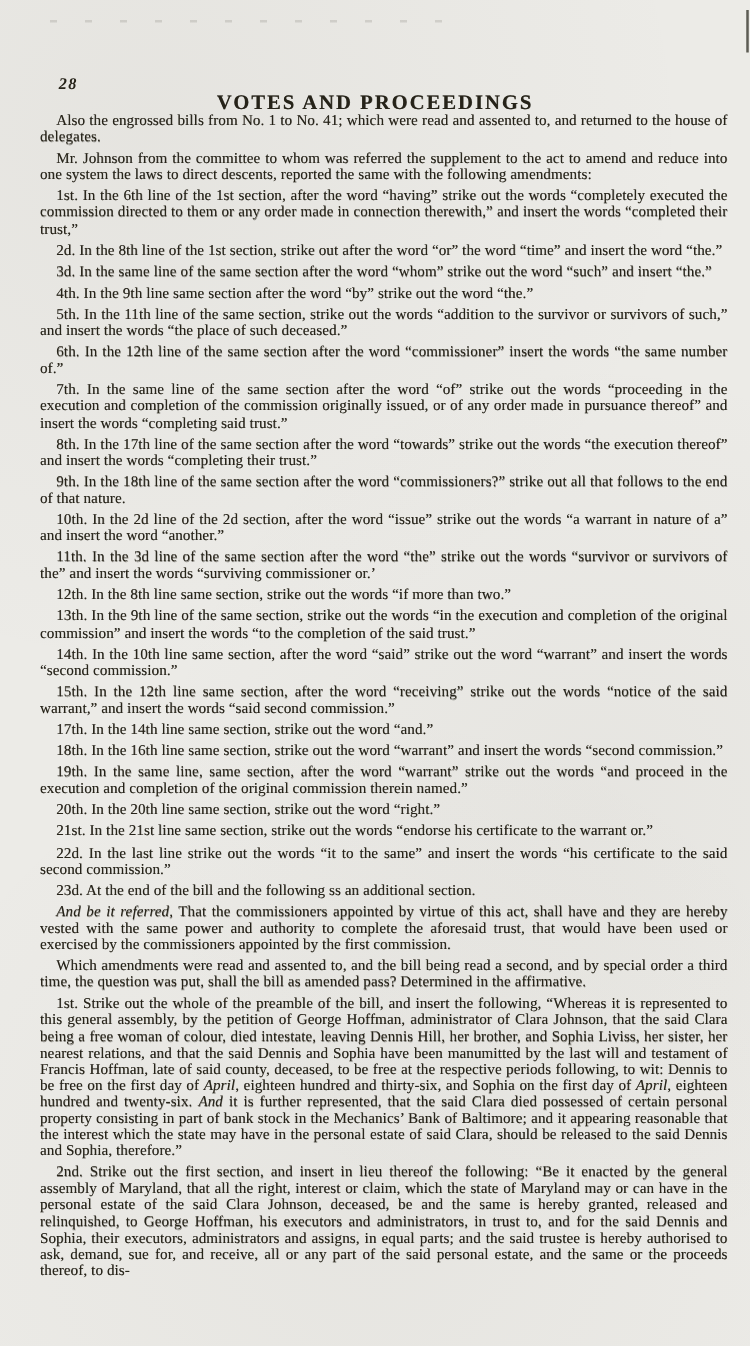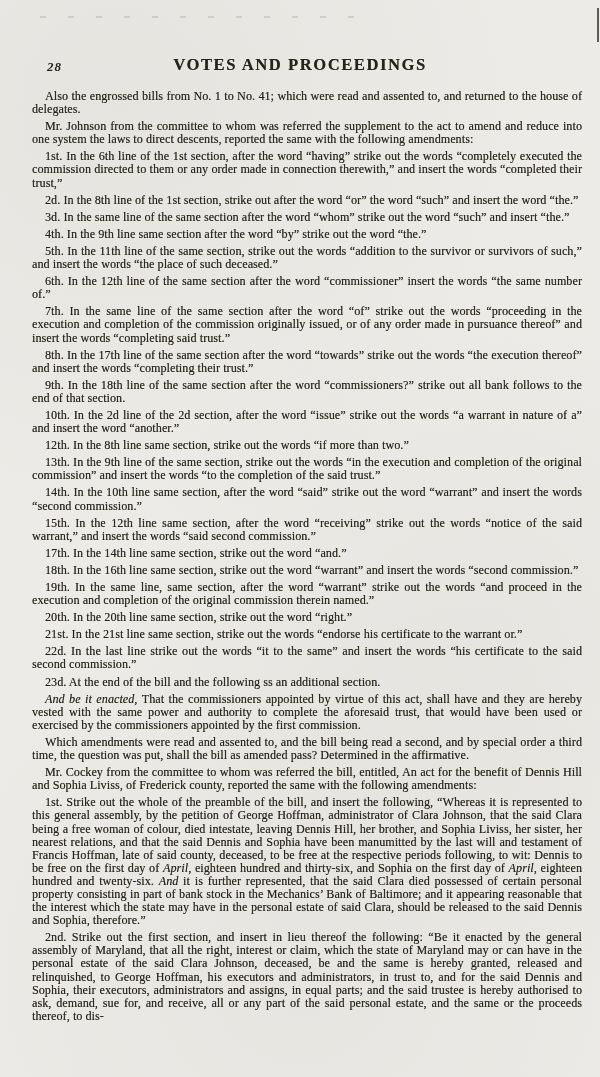--- a/index.html
+++ b/index.html
@@ -22,20 +22,21 @@
   .page-number {
     position: absolute; left: 47px; top: 4px;
     font-size: 13px; font-weight: bold; letter-spacing: 1px; font-style: italic;
   }
   .header-title {
     text-align: center;
     font-size: 16.5px;
     font-weight: bold;
     letter-spacing: 1.6px;
     text-shadow: 0.3px 0.3px 0.5px rgba(30,27,20,0.55);
+    margin-top: 17px;
   }
   .doc-body {
     position: absolute;
     top: 86px; left: 28px; width: 558px;
     font-size: 12px;
     line-height: 13.1px;
     text-align: justify;
     letter-spacing: 0.1px;
     text-shadow: 0.25px 0.25px 0.35px rgba(35,32,24,0.5);
   }
@@ -60,39 +61,39 @@
 
   <div class="header">
     <span class="page-number">28</span>
     <div class="header-title">VOTES AND PROCEEDINGS</div>
   </div>
 
   <div class="doc-body">
       <p class="para"><span>Also the engrossed bills from No. 1 to No. 41; which were read and assented to, and returned to the house of delegates.</span></p>
       <p class="para"><span>Mr. Johnson from the committee to whom was referred the supplement to the act to amend and reduce into one system the laws to direct descents, reported the same with the following amendments:</span></p>
       <p class="para"><span>1st. In the 6th line of the 1st section, after the word “having” strike out the words “completely executed the commission directed to them or any order made in connection therewith,” and insert the words “completed their trust,”</span></p>
-      <p class="para"><span>2d. In the 8th line of the 1st section, strike out after the word “or” the word “such” and insert the word “the.”</span></p>
+      <p class="para"><span>2d. In the 8th line of the 1st section, strike out after the word “or” the word “time” and insert the word “the.”</span></p>
       <p class="para"><span>3d. In the same line of the same section after the word “whom” strike out the word “such” and insert “the.”</span></p>
       <p class="para"><span>4th. In the 9th line same section after the word “by” strike out the word “the.”</span></p>
       <p class="para"><span>5th. In the 11th line of the same section, strike out the words “addition to the survivor or survivors of such,” and insert the words “the place of such deceased.”</span></p>
       <p class="para"><span>6th. In the 12th line of the same section after the word “commissioner” insert the words “the same number of.”</span></p>
       <p class="para"><span>7th. In the same line of the same section after the word “of” strike out the words “proceeding in the execution and completion of the commission originally issued, or of any order made in pursuance thereof” and insert the words “completing said trust.”</span></p>
       <p class="para"><span>8th. In the 17th line of the same section after the word “towards” strike out the words “the execution thereof” and insert the words “completing their trust.”</span></p>
-      <p class="para"><span>9th. In the 18th line of the same section after the word “commissioners?” strike out all bank follows to the end of that section.</span></p>
+      <p class="para"><span>9th. In the 18th line of the same section after the word “commissioners?” strike out all that follows to the end of that nature.</span></p>
       <p class="para"><span>10th. In the 2d line of the 2d section, after the word “issue” strike out the words “a warrant in nature of a” and insert the word “another.”</span></p>
+      <p class="para"><span>11th. In the 3d line of the same section after the word “the” strike out the words “survivor or survivors of the” and insert the words “surviving commissioner or.’</span></p>
       <p class="para"><span>12th. In the 8th line same section, strike out the words “if more than two.”</span></p>
       <p class="para"><span>13th. In the 9th line of the same section, strike out the words “in the execution and completion of the original commission” and insert the words “to the completion of the said trust.”</span></p>
       <p class="para"><span>14th. In the 10th line same section, after the word “said” strike out the word “warrant” and insert the words “second commission.”</span></p>
       <p class="para"><span>15th. In the 12th line same section, after the word “receiving” strike out the words “notice of the said warrant,” and insert the words “said second commission.”</span></p>
       <p class="para"><span>17th. In the 14th line same section, strike out the word “and.”</span></p>
       <p class="para"><span>18th. In the 16th line same section, strike out the word “warrant” and insert the words “second commission.”</span></p>
       <p class="para"><span>19th. In the same line, same section, after the word “warrant” strike out the words “and proceed in the execution and completion of the original commission therein named.”</span></p>
       <p class="para"><span>20th. In the 20th line same section, strike out the word “right.”</span></p>
       <p class="para"><span>21st. In the 21st line same section, strike out the words “endorse his certificate to the warrant or.”</span></p>
       <p class="para"><span>22d. In the last line strike out the words “it to the same” and insert the words “his certificate to the said second commission.”</span></p>
       <p class="para"><span>23d. At the end of the bill and the following ss an additional section.</span></p>
-      <p class="para"><span class="italic">And be it enacted,</span><span> That the commissioners appointed by virtue of this act, shall have and they are hereby vested with the same power and authority to complete the aforesaid trust, that would have been used or exercised by the commissioners appointed by the first commission.</span></p>
+      <p class="para"><span class="italic">And be it referred,</span><span> That the commissioners appointed by virtue of this act, shall have and they are hereby vested with the same power and authority to complete the aforesaid trust, that would have been used or exercised by the commissioners appointed by the first commission.</span></p>
       <p class="para"><span>Which amendments were read and assented to, and the bill being read a second, and by special order a third time, the question was put, shall the bill as amended pass? Determined in the affirmative.</span></p>
-      <p class="para"><span>Mr. Cockey from the committee to whom was referred the bill, entitled, An act for the benefit of Dennis Hill and Sophia Liviss, of Frederick county, reported the same with the following amendments:</span></p>
       <p class="para"><span>1st. Strike out the whole of the preamble of the bill, and insert the following, “Whereas it is represented to this general assembly, by the petition of George Hoffman, administrator of Clara Johnson, that the said Clara being a free woman of colour, died intestate, leaving Dennis Hill, her brother, and Sophia Liviss, her sister, her nearest relations, and that the said Dennis and Sophia have been manumitted by the last will and testament of Francis Hoffman, late of said county, deceased, to be free at the respective periods following, to wit: Dennis to be free on the first day of </span><span class="italic">April</span><span>, eighteen hundred and thirty-six, and Sophia on the first day of </span><span class="italic">April</span><span>, eighteen hundred and twenty-six. </span><span class="italic">And</span><span> it is further represented, that the said Clara died possessed of certain personal property consisting in part of bank stock in the Mechanics’ Bank of Baltimore; and it appearing reasonable that the interest which the state may have in the personal estate of said Clara, should be released to the said Dennis and Sophia, therefore.”</span></p>
       <p class="para"><span>2nd. Strike out the first section, and insert in lieu thereof the following: “Be it enacted by the general assembly of Maryland, that all the right, interest or claim, which the state of Maryland may or can have in the personal estate of the said Clara Johnson, deceased, be and the same is hereby granted, released and relinquished, to George Hoffman, his executors and administrators, in trust to, and for the said Dennis and Sophia, their executors, administrators and assigns, in equal parts; and the said trustee is hereby authorised to ask, demand, sue for, and receive, all or any part of the said personal estate, and the same or the proceeds thereof, to dis-</span></p>
     </div>
 </div>
 
 </body></html>

